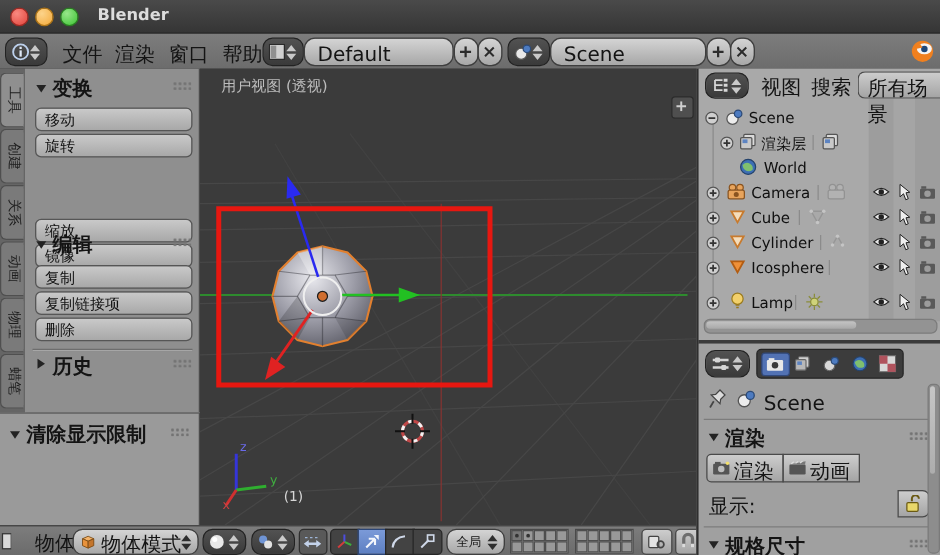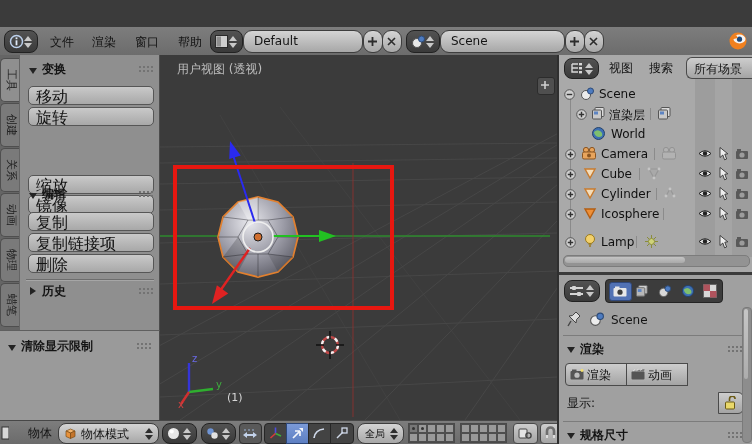--- a/index.html
+++ b/index.html
@@ -1,26 +1,26 @@
 <!DOCTYPE html>
 <html><head>
 <meta charset="utf-8">
 <style>
   html,body{margin:0;padding:0;background:#222;}
   .win{position:relative;width:752px;height:444px;background:#3b3b3b;
        font-family:"DejaVu Sans","Liberation Sans",sans-serif;overflow:hidden;}
   .abs{position:absolute;}
-  .t12{font-size:12px;color:#141414;}
+  .t12{font-size:16px;color:#141414;}
   .t11{font-size:10px;color:#141414;}
   .lightfld{background:linear-gradient(#d4d4d4,#a7a7a7);border:1px solid #3e3e3e;border-radius:9px;}
   .lightbtn{background:linear-gradient(#cdcdcd,#a4a4a4);border:1px solid #4a4a4a;border-radius:4px;}
   .darkbtn{background:linear-gradient(#525252,#3a3a3a);border:1px solid #222;border-radius:8px;}
   .shelfbtn{position:absolute;left:8px;width:126px;height:19px;line-height:19px;text-align:left;
        padding-left:7px;background:linear-gradient(#c9c9c9,#a8a8a8);border:1px solid #565656;
-       border-radius:5px;font-size:16px;color:#121212;box-sizing:border-box;}
+       border-radius:5px;font-size:12px;color:#121212;box-sizing:border-box;}
   .tri-d{display:inline-block;width:0;height:0;border-left:4px solid transparent;
        border-right:4px solid transparent;border-top:6px solid #232323;}
   .tri-r{display:inline-block;width:0;height:0;border-top:4px solid transparent;
        border-bottom:4px solid transparent;border-left:6px solid #232323;}
   .grip{position:absolute;width:15px;height:7px;
        background-image:radial-gradient(circle,#737373 1px,transparent 1.3px);
        background-size:4px 4px;}
   .ud{position:absolute;right:5px;top:50%;margin-top:-6px;width:8px;height:12px;}
   .ud i,.ud b{position:absolute;left:0;width:0;height:0;border-left:4px solid transparent;
        border-right:4px solid transparent;}
@@ -37,20 +37,26 @@
   .togg{position:absolute;top:4px;}
   .sep{position:absolute;width:1px;height:12px;top:4px;background:#8b8b8b;}
   .cell{width:9px;height:9px;background:#999;border:1px solid #4e4e4e;box-sizing:border-box;position:relative;}
   .cell .dot{position:absolute;left:2px;top:2px;width:3px;height:3px;border-radius:50%;background:#333;}
 </style>
 </head>
 <body>
 
 <div class="win">
 
+  <div class="abs" style="left:0;top:0;width:752px;height:26px;background:linear-gradient(#4a4a4a,#353535);border-bottom:1px solid #232323;">
+    <div class="abs" style="left:8px;top:6px;width:13px;height:13px;border-radius:50%;background:radial-gradient(circle at 35% 30%,#f98980,#e1433a);border:1px solid #9e2a24;"></div>
+    <div class="abs" style="left:28px;top:6px;width:13px;height:13px;border-radius:50%;background:radial-gradient(circle at 35% 30%,#fcd38a,#f3a93a);border:1px solid #ad7417;"></div>
+    <div class="abs" style="left:48px;top:6px;width:13px;height:13px;border-radius:50%;background:radial-gradient(circle at 35% 30%,#97e78a,#3cc232);border:1px solid #2a7d22;"></div>
+    <div class="abs" style="left:78px;top:5px;font-size:13px;font-weight:bold;color:#dcdcdc;">Blender</div>
+  </div>
 
   <div class="abs" style="left:0;top:27px;width:752px;height:28px;background:linear-gradient(#7d7d7d,#6c6c6c);border-bottom:1px solid #454545;">
     <div class="abs darkbtn" style="left:4px;top:3px;width:32px;height:21px;">
       <svg class="abs" style="left:4px;top:3px;" width="15" height="15" viewBox="0 0 15 15">
         <circle cx="7.5" cy="7.5" r="6" fill="none" stroke="#bcd0ec" stroke-width="1.5"></circle>
         <rect x="6.6" y="6.3" width="1.8" height="5" fill="#dfe9f7"></rect>
           <rect x="6.6" y="3.4" width="1.8" height="1.8" fill="#dfe9f7"></rect>
       </svg>
       <span class="ud light">
           <i></i>

